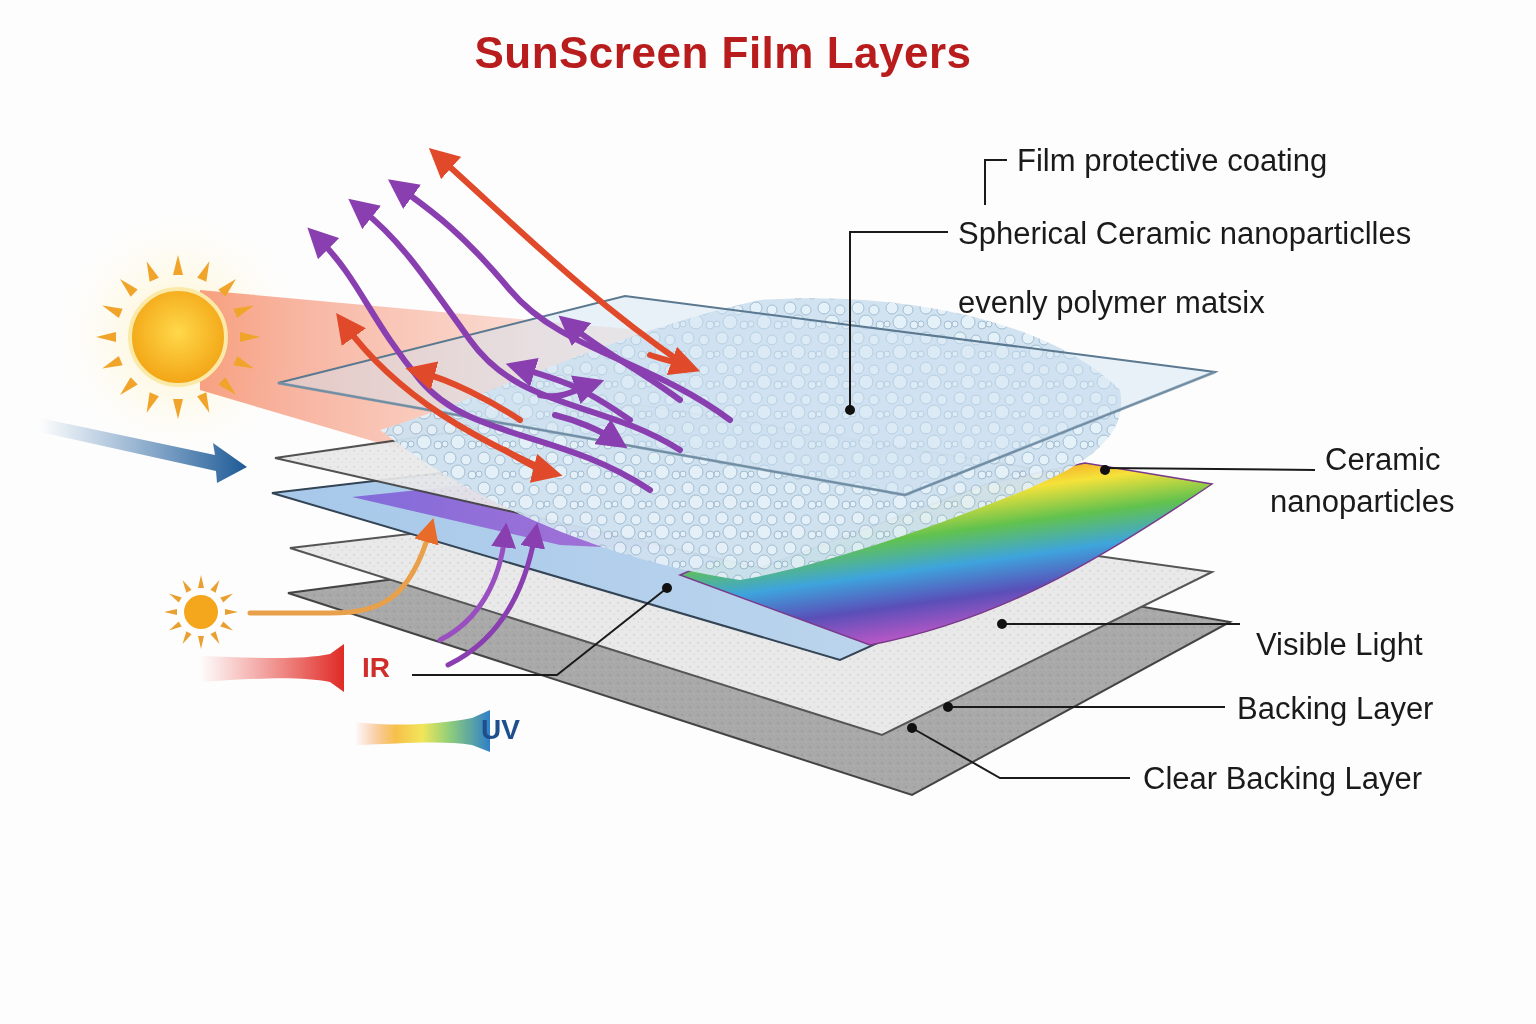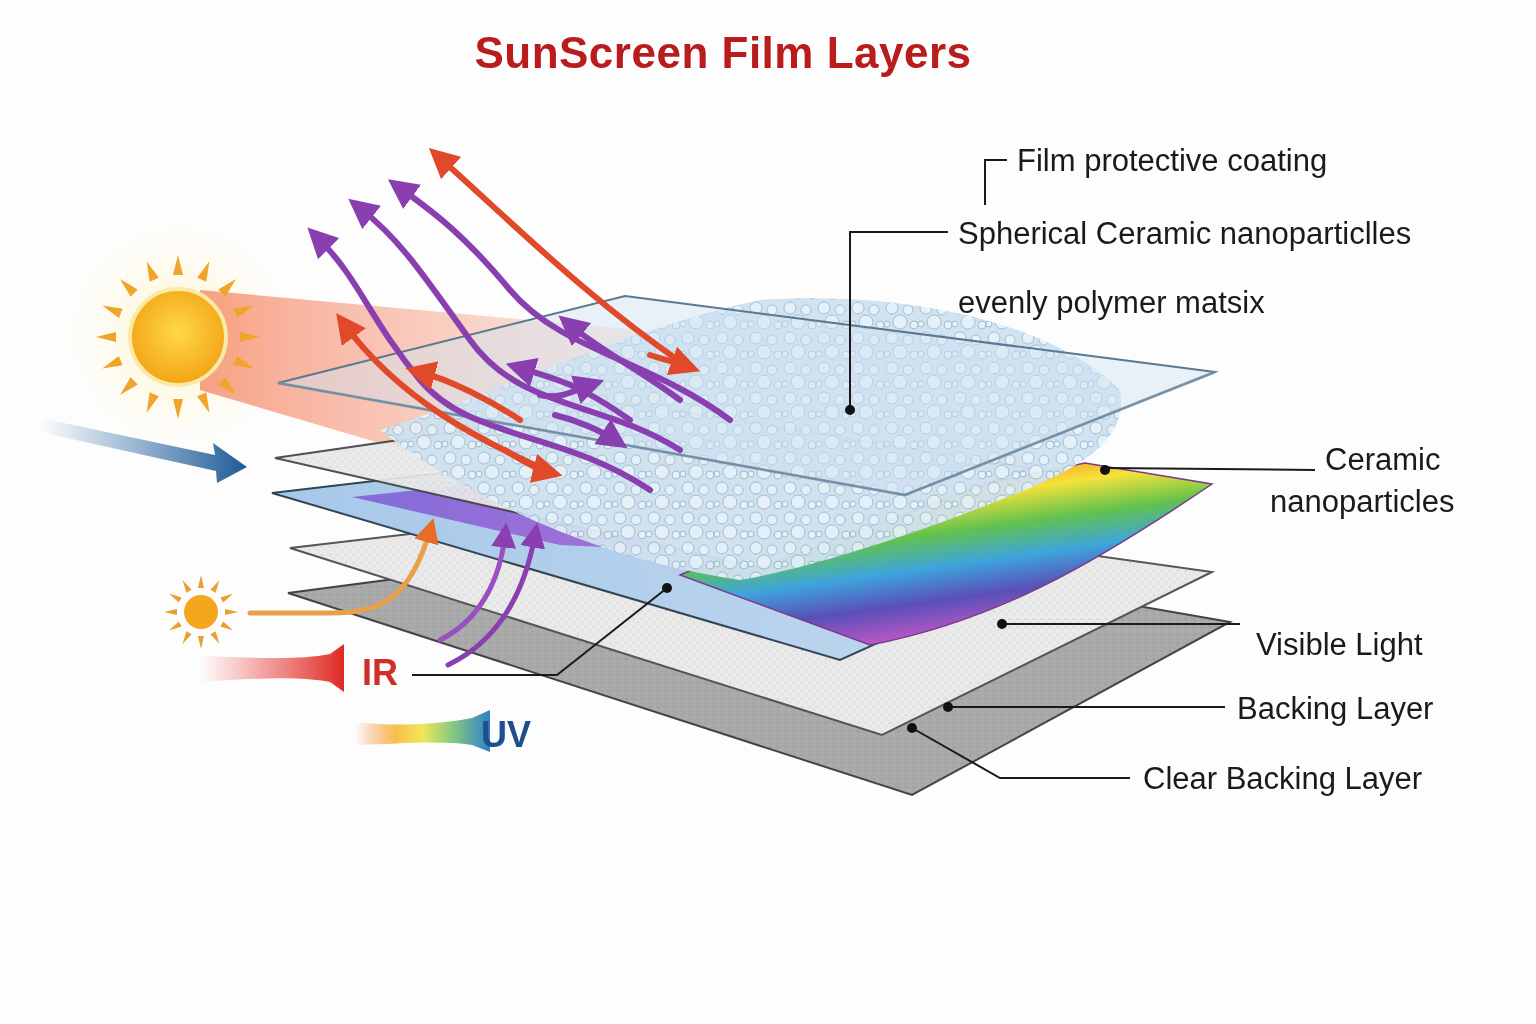--- a/index.html
+++ b/index.html
@@ -1,20 +1,20 @@
 <!DOCTYPE html>
 <html><head>
 <meta charset="utf-8">
 <style>
   html, body { margin: 0; padding: 0; background: #fdfdfd; }
   body { width: 1536px; height: 1024px; position: relative; overflow: hidden; font-family: "Liberation Sans", sans-serif; }
   #stage { position: absolute; left: 0; top: 0; width: 1536px; height: 1024px; }
   .title { position: absolute; left: 0; width: 1446px; top: 28px; text-align: center; font-size: 44px; font-weight: bold; color: #b91c1c; letter-spacing: 0.5px; font-family: "Liberation Sans", sans-serif; }
   .lbl { position: absolute; font-size: 31px; color: #1a1a1a; line-height: 42px; white-space: nowrap; font-family: "Liberation Sans", sans-serif; }
-  .band { position: absolute; font-weight: bold; font-size: 36px; font-family: "Liberation Sans", sans-serif; }
+  .band { position: absolute; font-weight: bold; font-size: 28px; font-family: "Liberation Sans", sans-serif; }
 </style>
 </head>
 <body>
 
 <svg id="stage" viewBox="0 0 1536 1024" xmlns="http://www.w3.org/2000/svg">
   <defs>
     <radialGradient id="sunG" cx="50%" cy="45%" r="55%">
       <stop offset="0%" stop-color="#ffd84a"></stop>
       <stop offset="100%" stop-color="#f2a414"></stop>
     </radialGradient>

